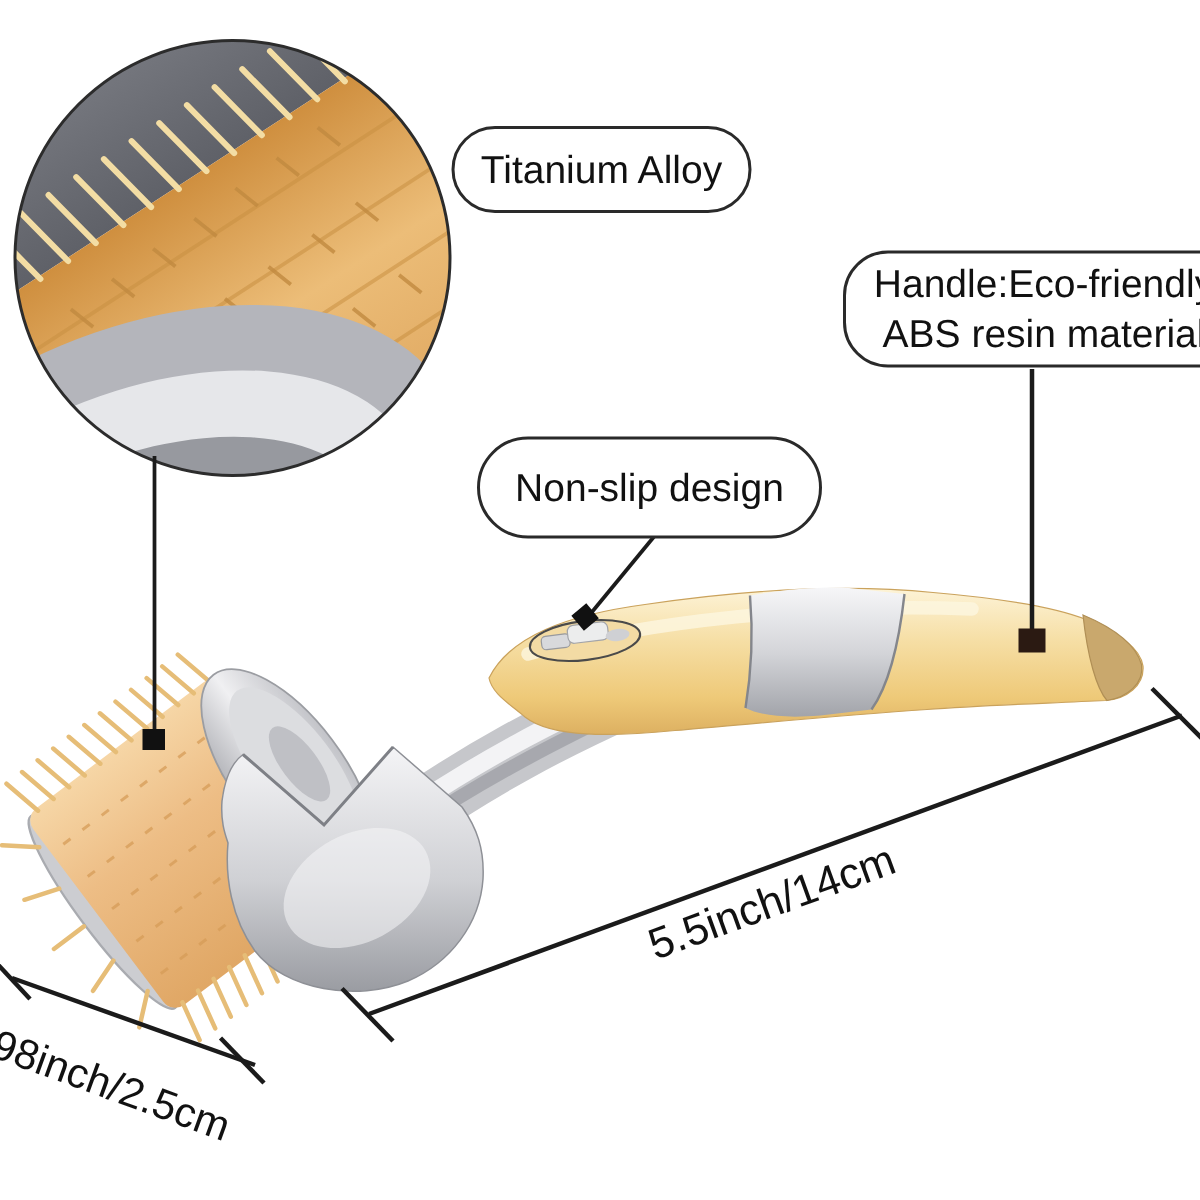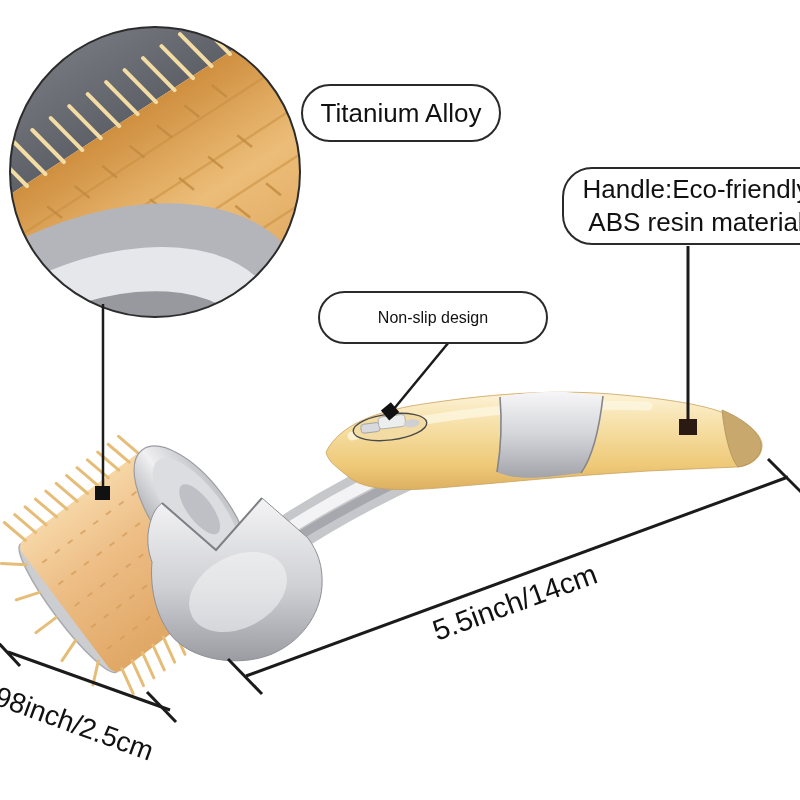--- a/index.html
+++ b/index.html
@@ -20,21 +20,21 @@
     box-sizing:border-box;
     color:#111;
   }
   .pill.round{border-radius:999px;}
   .label-titanium{left:301px;top:84px;width:200px;height:58px;font-size:26px;}
   .label-handle{
     left:562px;top:167px;width:268px;height:78px;
     border-radius:30px;font-size:26px;line-height:1.28;
     flex-direction:column;
   }
-  .label-nonslip{left:318px;top:291px;width:230px;height:53px;font-size:16px;}
+  .label-nonslip{left:318px;top:291px;width:230px;height:68px;font-size:26px;}
   .dim-text{
     position:absolute;text-align:center;color:#111;
     white-space:nowrap;
   }
   .dim-length{
     left:395px;top:586px;width:240px;font-size:29px;
     transform:rotate(-20deg);
   }
   .dim-width{
     left:-42px;top:704px;width:210px;font-size:28px;

